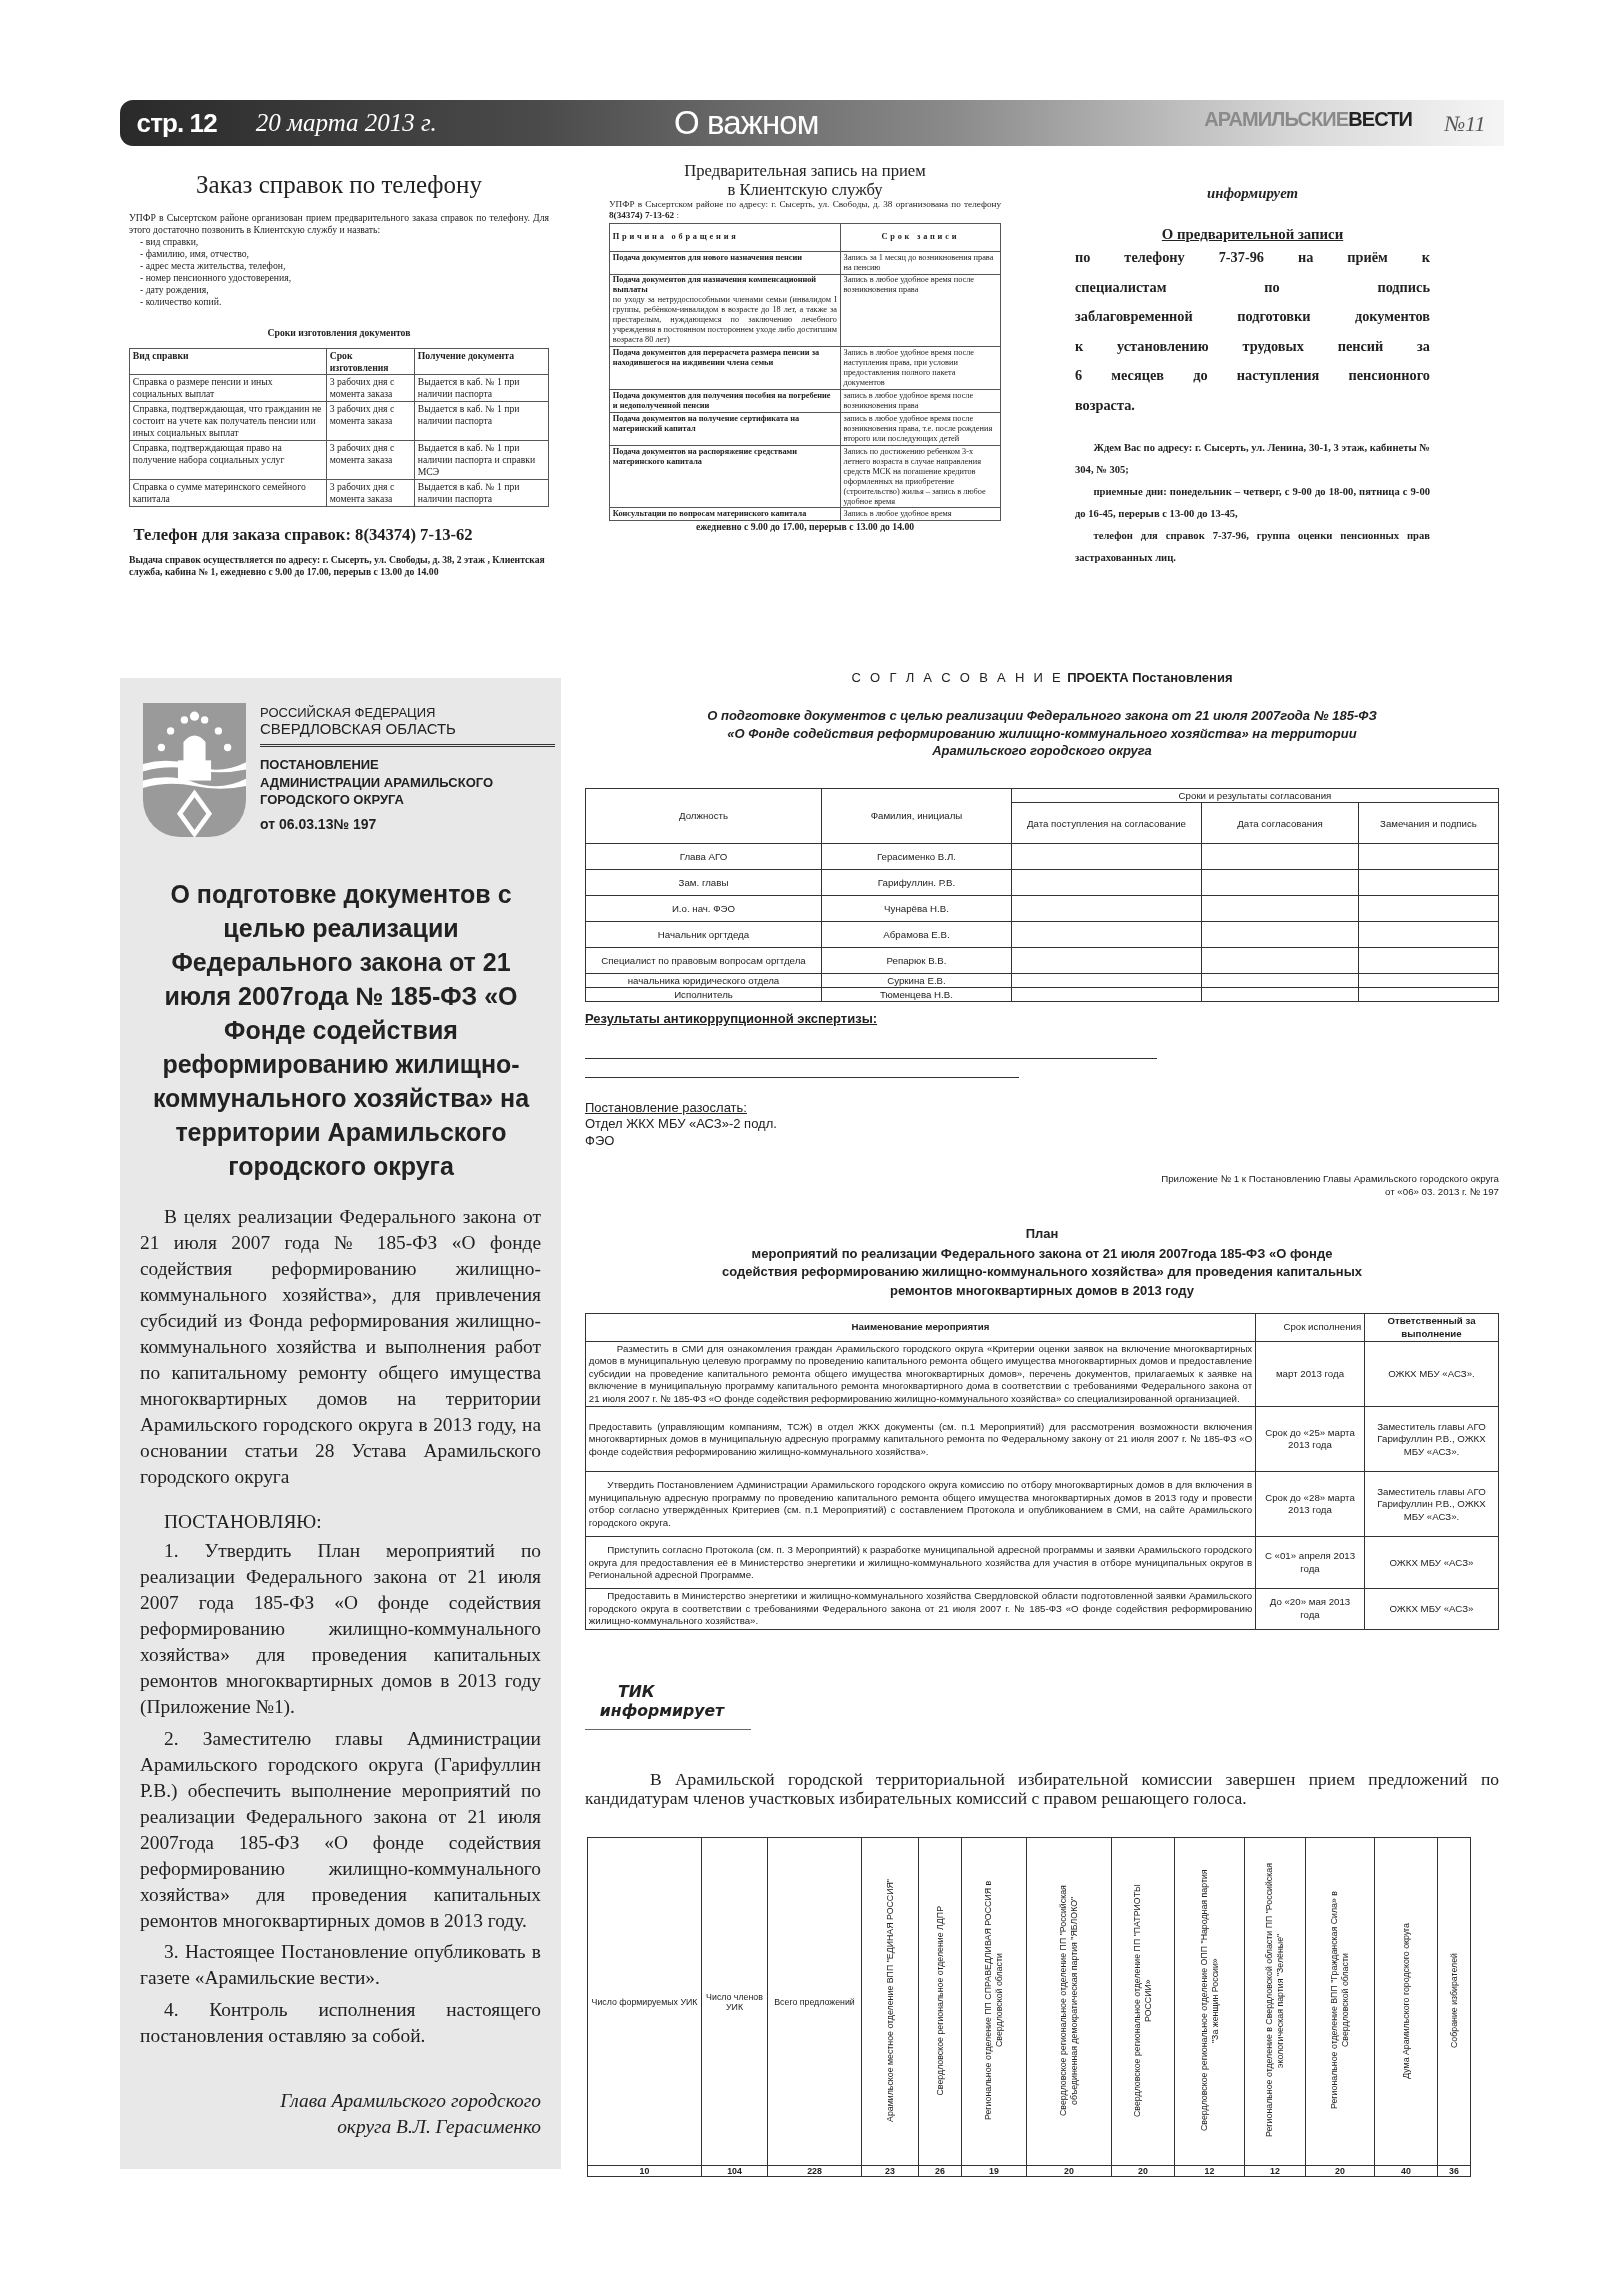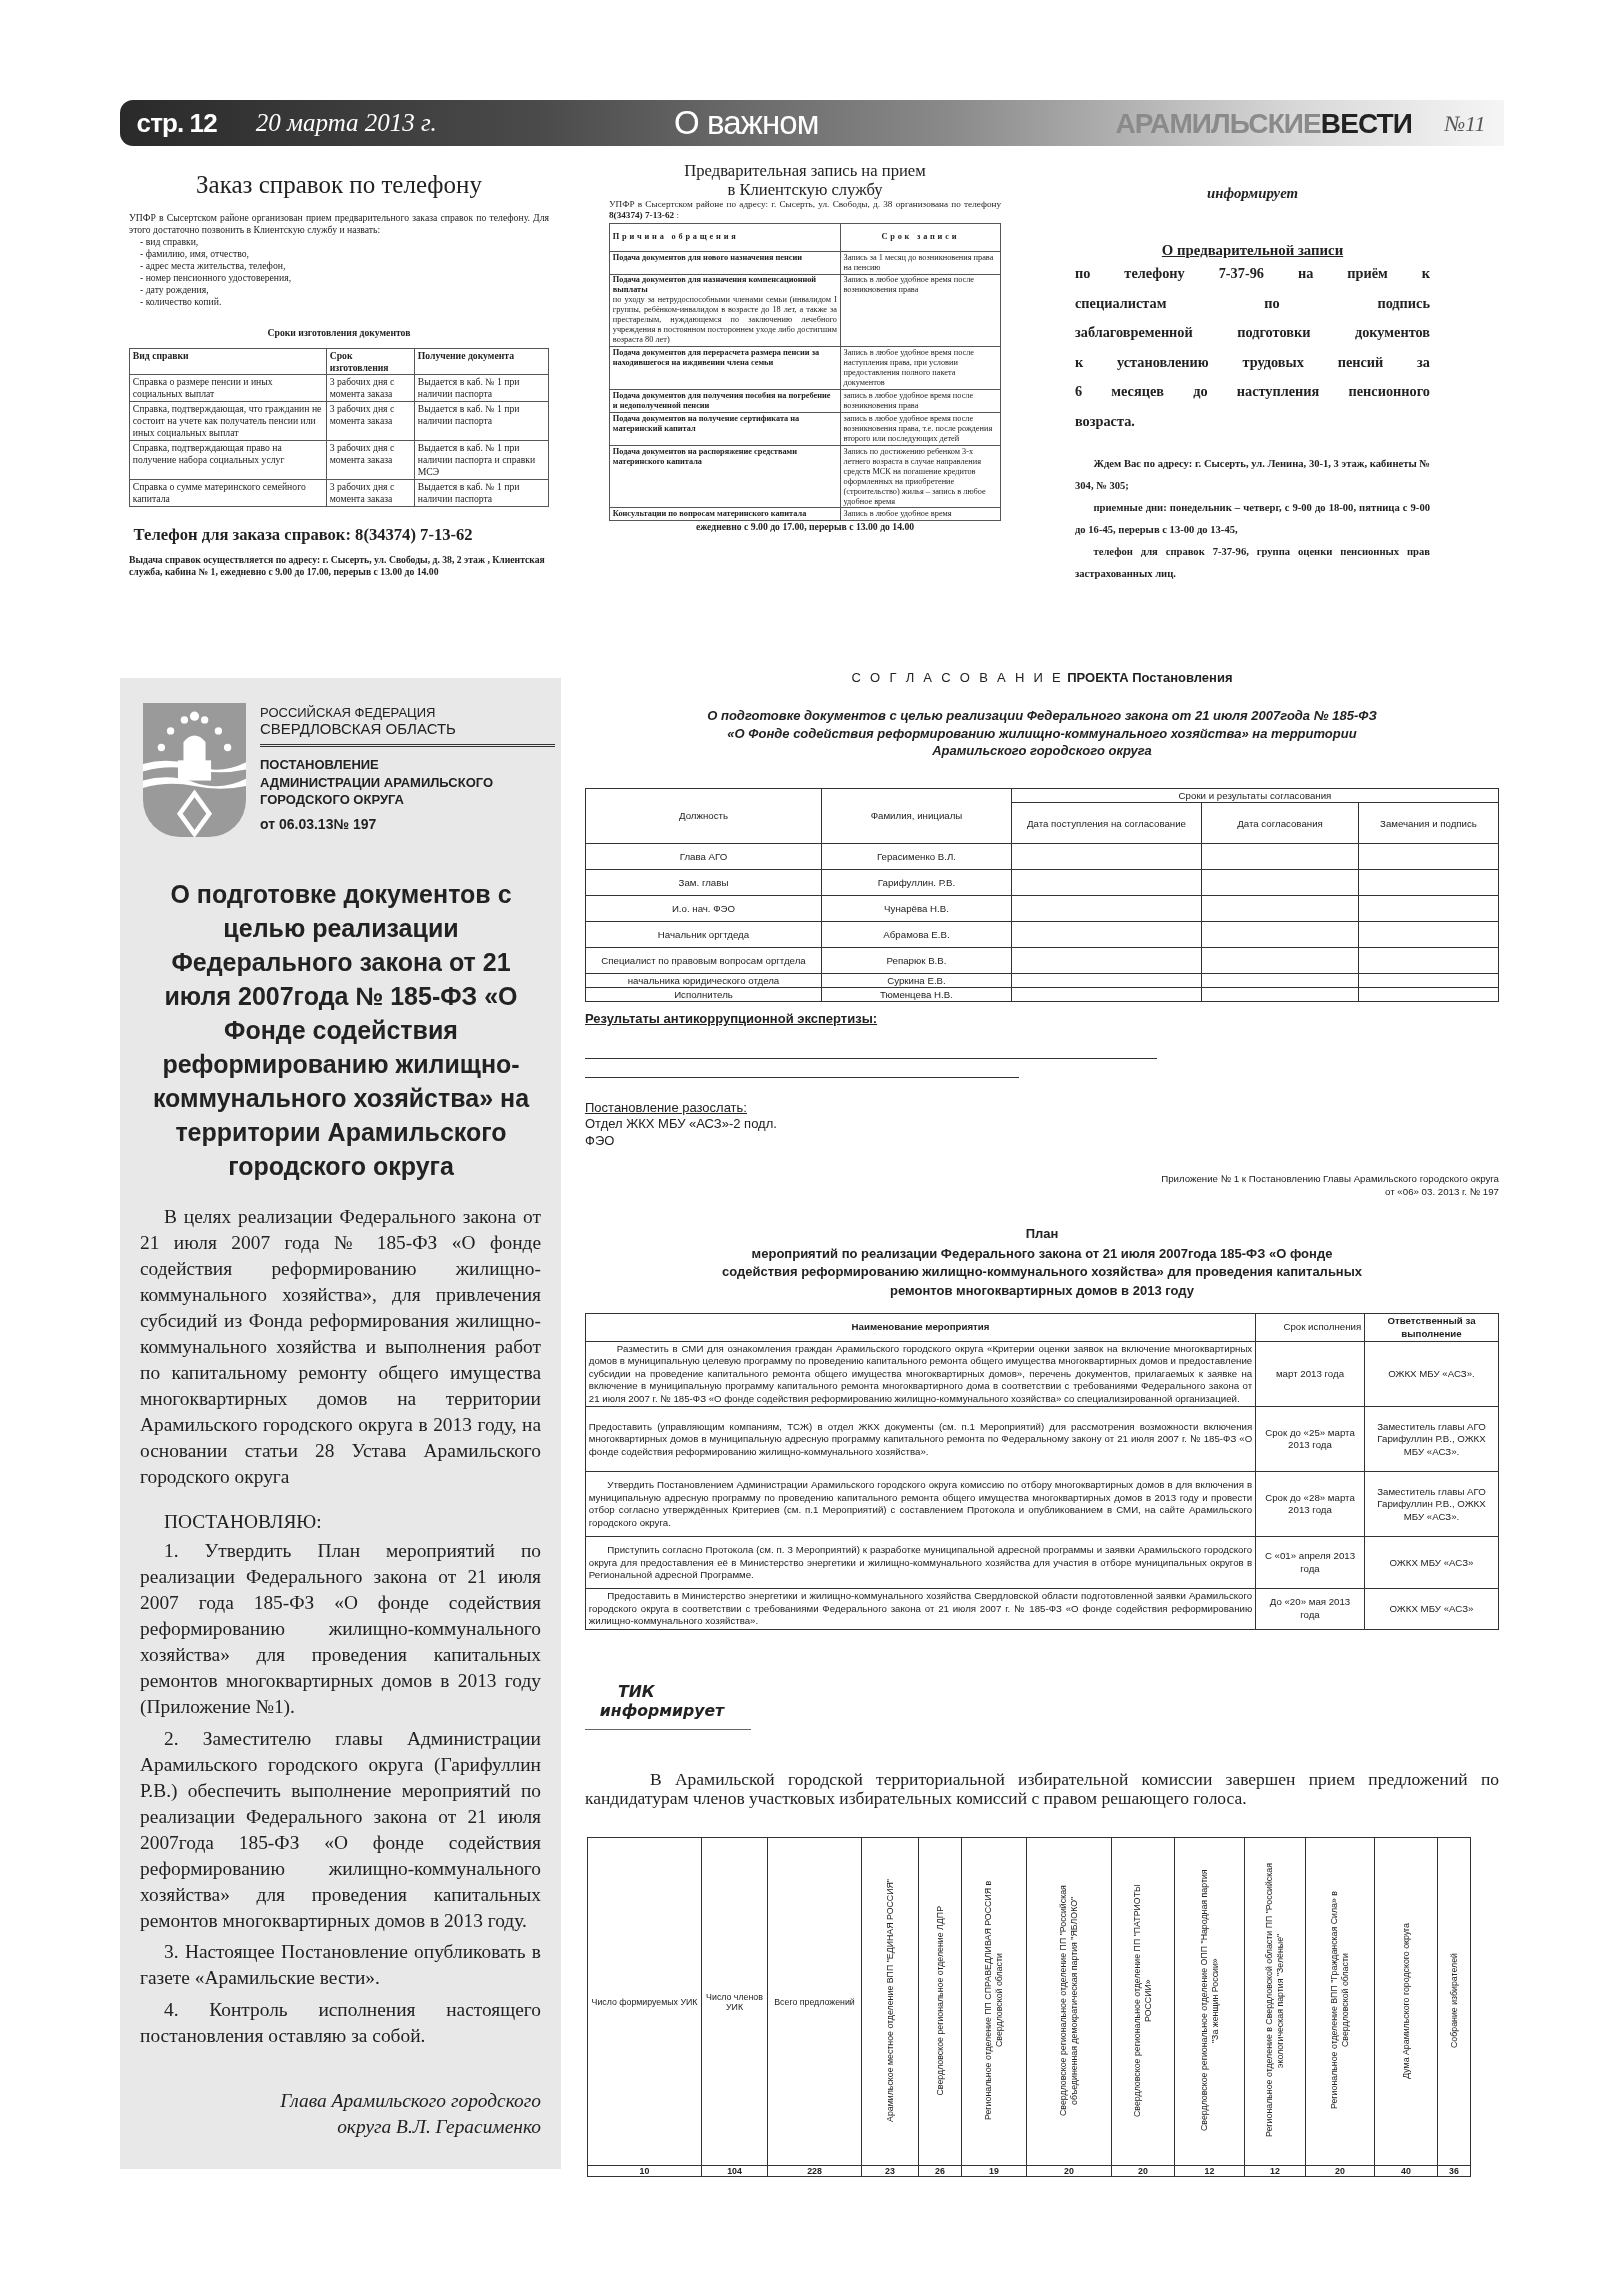--- a/index.html
+++ b/index.html
@@ -5,21 +5,21 @@
   *{box-sizing:border-box;margin:0;padding:0}
   body{width:1619px;height:2290px;background:#fff;font-family:"Liberation Serif",serif;color:#222;position:relative;overflow:hidden}
   .abs{position:absolute}
   
   #hdr{left:120px;top:100px;width:1384px;height:46px;border-radius:13px 0 0 13px;
        background:linear-gradient(90deg,#2a2a2a 0%,#4a4a4a 30%,#8a8a8a 60%,#d8d8d8 85%,#f5f5f5 100%);
        display:flex;align-items:center;color:#fff}
   #hdr .pg{font-family:"Liberation Sans",sans-serif;font-weight:bold;font-size:26px;margin-left:16.6px;letter-spacing:-0.9px}
   #hdr .dt{font-family:"Liberation Serif",serif;font-style:italic;font-size:25px;margin-left:39px}
   #hdr .sec{font-family:"Liberation Sans",sans-serif;font-size:33px;position:absolute;left:554px;top:3.7px;letter-spacing:-0.9px}
-  #hdr .brand{position:absolute;right:92px;top:8.3px;font-family:"Liberation Sans",sans-serif;font-size:28px;color:#8a8a8a;font-weight:bold;letter-spacing:-0.9px}
+  #hdr .brand{position:absolute;right:92px;top:8.3px;font-family:"Liberation Sans",sans-serif;font-size:20px;color:#8a8a8a;font-weight:bold;letter-spacing:-0.9px}
   #hdr .brand b{color:#222}
   #hdr .num{position:absolute;right:18.5px;top:11px;font-family:"Liberation Serif",serif;font-style:italic;font-size:22px;color:#555}
   
   .c1{left:129px;width:420px}
   h2.t1{font-size:25px;font-weight:normal;text-align:center}
   .small{font-size:9.7px;line-height:12px}
   .just{text-align:justify}
   table{border-collapse:collapse}
   .tbl td,.tbl th{border:0.9px solid #555;vertical-align:top;padding:0.9px 2.8px}
   
@@ -134,21 +134,21 @@
         </tr>
   </tbody>
     </table>
   <div style="text-align:center;font-weight:bold;font-size:9.7px">ежедневно с 9.00 до 17.00, перерыв с 13.00 до 14.00</div>
 </div>
 
 <div class="abs" style="left:1075px;top:172px;width:355px;font-weight:bold">
   <div style="text-align:center;font-style:italic;font-size:14.8px;line-height:42px">
     <div>информирует</div>
   </div>
-  <div class="u" style="text-align:center;font-size:14.8px;margin-top:28px">О предварительной записи</div>
+  <div class="u" style="text-align:center;font-size:14.8px;margin-top:12px">О предварительной записи</div>
   <div style="font-size:14.3px;line-height:29.5px;text-align:justify;text-align-last:justify">
     <div>по телефону 7-37-96 на приём к</div>
     <div>специалистам по подпись</div>
     <div>заблаговременной подготовки документов</div>
     <div>к установлению трудовых пенсий за</div>
     <div>6 месяцев до наступления пенсионного</div>
     <div style="text-align-last:left">возраста.</div>
   </div>
   <div style="font-size:10.6px;line-height:22px;text-align:justify;text-indent:18.5px;margin-top:16.6px">
     <p>Ждем Вас по адресу: г. Сысерть, ул. Ленина, 30-1, 3 этаж, кабинеты № 304, № 305;</p>

